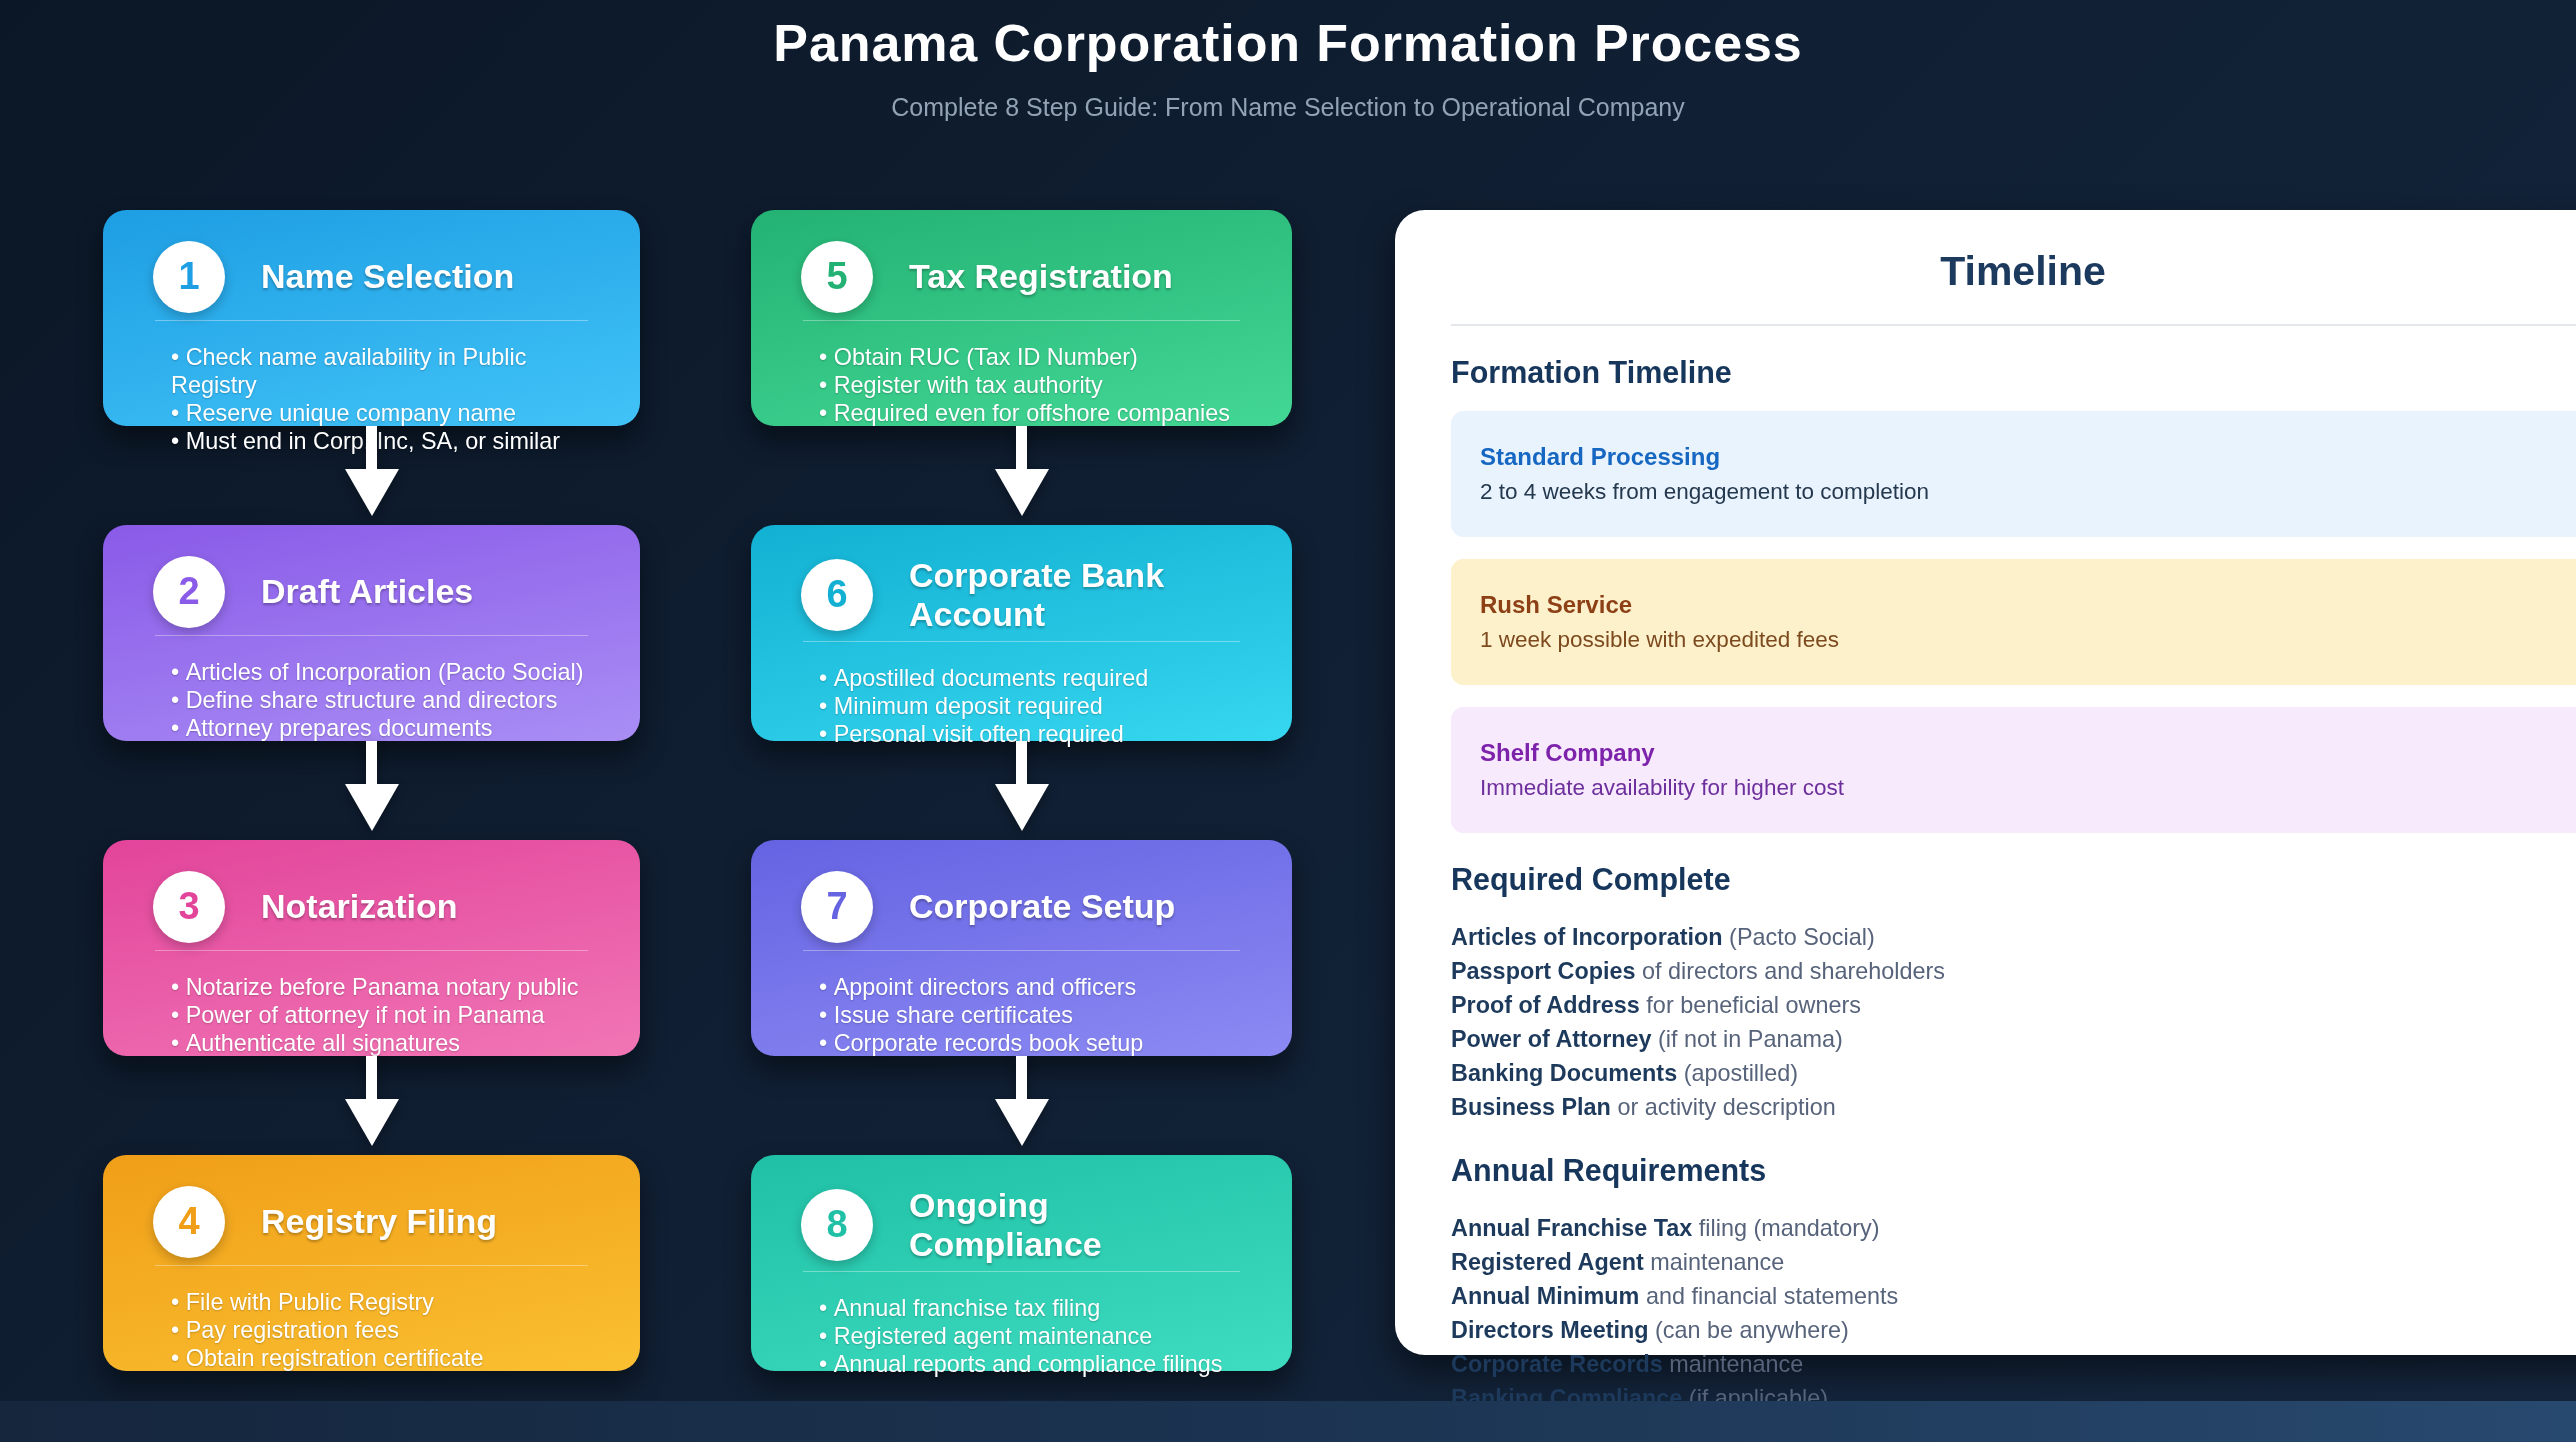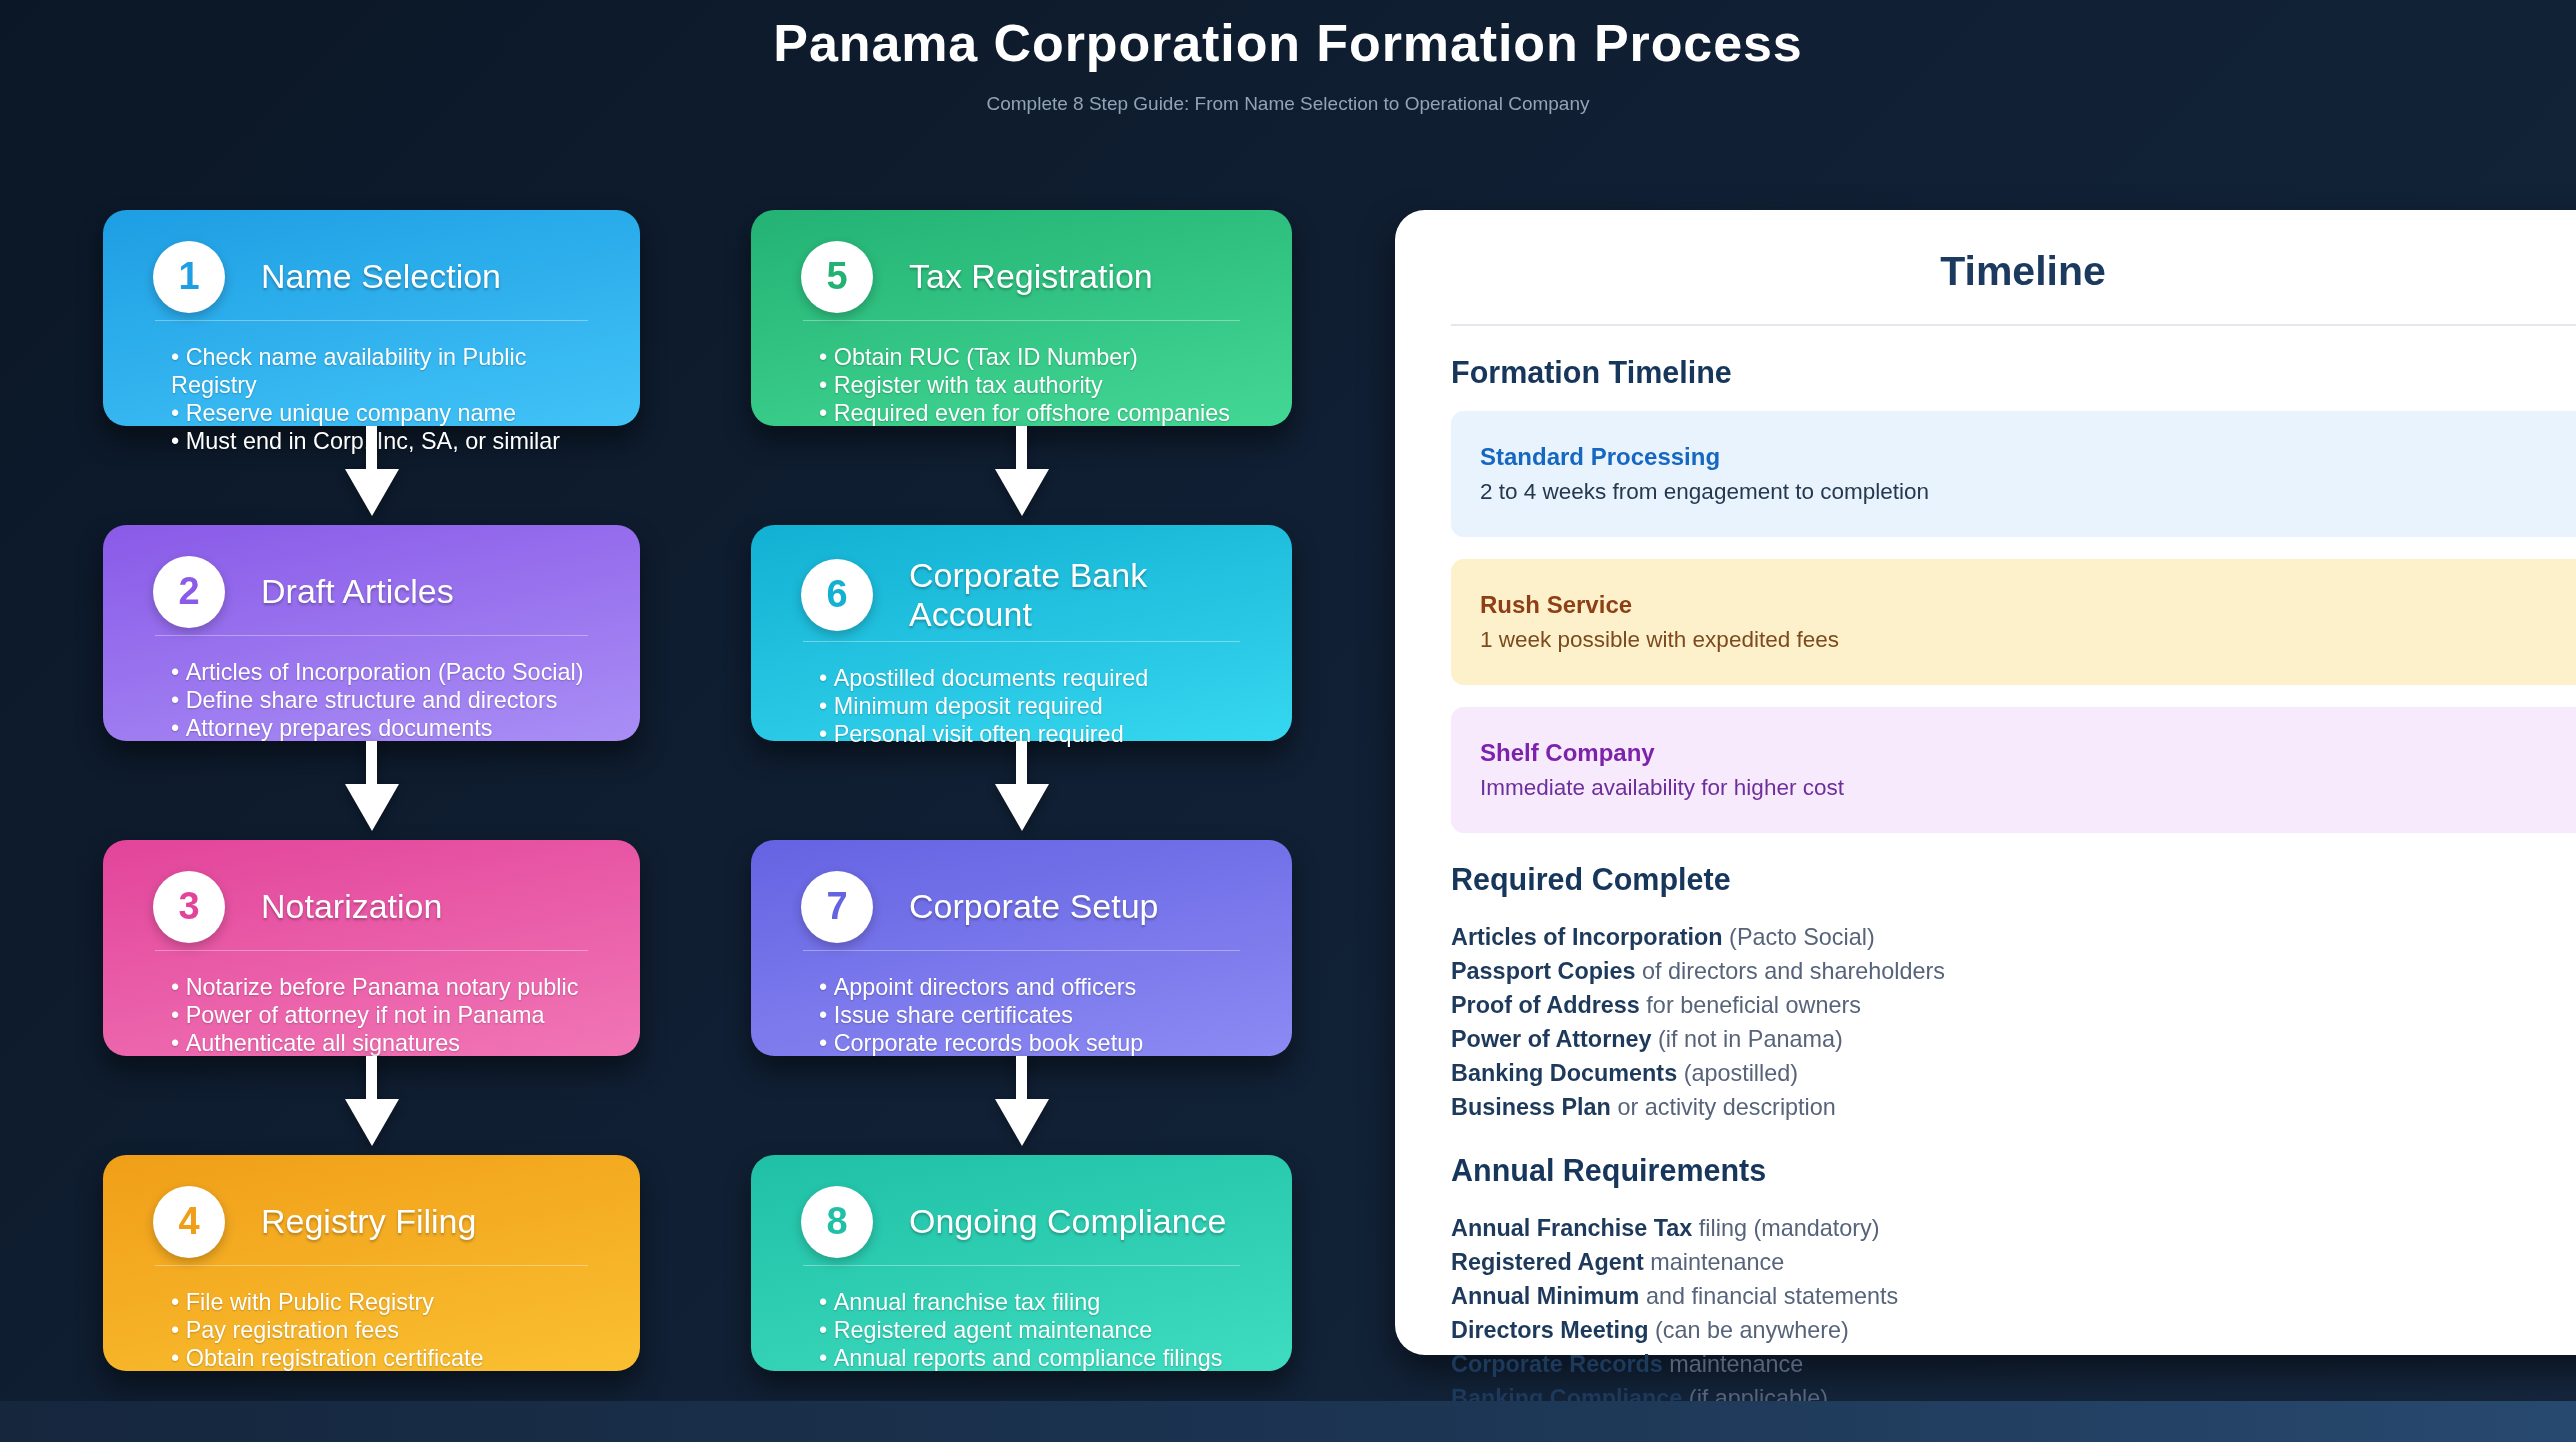--- a/index.html
+++ b/index.html
@@ -16,21 +16,21 @@
     position:absolute; left:0; right:0; bottom:0; height:41px;
     background:linear-gradient(90deg,#15263d 0%, #1c3553 55%, #28496f 100%);
   }
 
   
   .header { position:absolute; top:12.6px; left:0; width:100%; text-align:center; }
   .page-title {
     color:#ffffff; font-size:52px; font-weight:bold; letter-spacing:0.9px;
   }
   .page-subtitle {
-    margin-top:20px; color:#93a3b6; font-size:19px; font-weight:normal;
+    margin-top:20px; color:#93a3b6; font-size:25px; font-weight:normal;
   }
 
   
   .flow-col { position:absolute; top:210px; display:flex; flex-direction:column; }
   .flow-col.col1 { left:103px;  width:537px; }
   .flow-col.col2 { left:751px;  width:541px; }
 
   .card {
     height:216px; width:100%;
     border-radius:23.4px;
@@ -41,21 +41,21 @@
   }
   .card-head { display:flex; align-items:center; gap:36px; }
   .num-circle {
     width:72px; height:72px; border-radius:50%;
     background:#ffffff; flex:0 0 auto;
     display:flex; align-items:center; justify-content:center;
     font-size:38px; font-weight:bold; color:var(--accent);
     box-shadow:0 4.5px 10.8px rgba(0,0,0,0.22);
   }
   .card-title {
-    color:#ffffff; font-size:34px; font-weight:normal;
+    color:#ffffff; font-size:34px; font-weight:bold;
     text-shadow:0 1.8px 2.7px rgba(0,0,0,0.28);
   }
   .card-divider {
     height:1.8px; background:rgba(255,255,255,0.35);
     margin:7.2px 1.8px 0 1.8px;
   }
   .card-bullets { list-style:none; margin:21.6px 0 0 18px; }
   .card-bullets li {
     color:#ffffff; font-size:23.4px; line-height:28px;
     text-shadow:0 0.9px 1.8px rgba(0,0,0,0.22);

